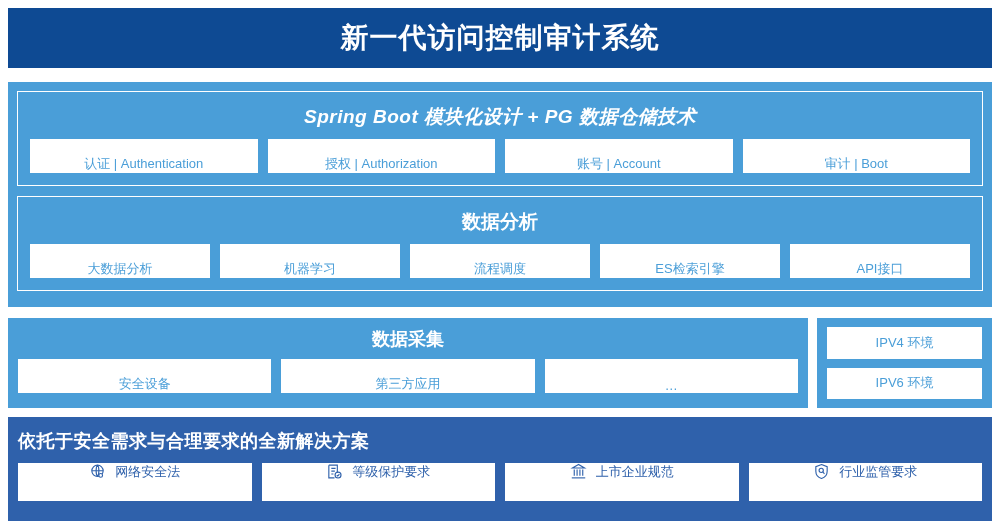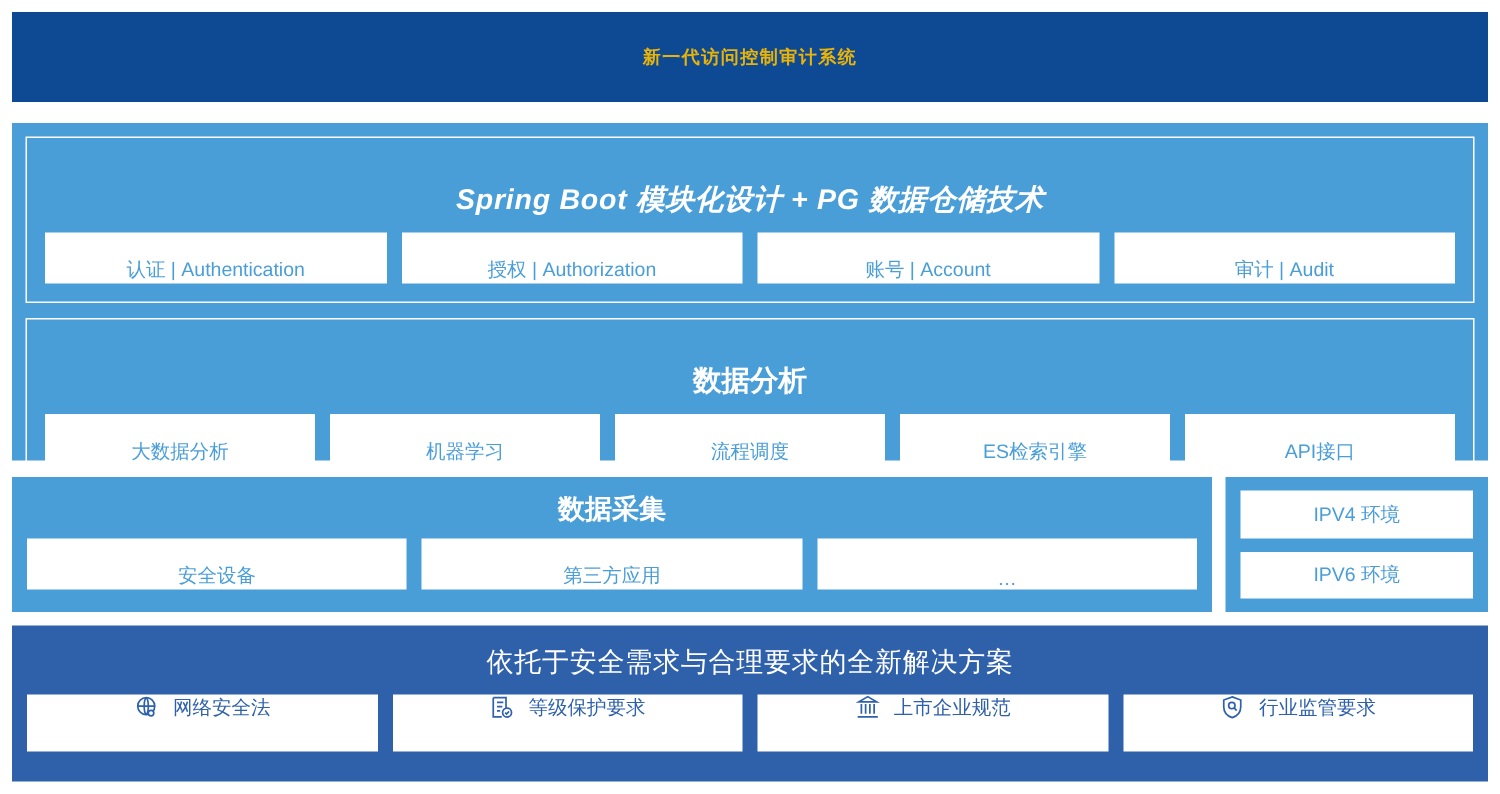--- a/index.html
+++ b/index.html
@@ -12,33 +12,33 @@
   .page { width: 1000px; height: 529px; position: relative; background:#fff; }
 
   
   .titlebar {
     position: absolute; left: 8px; top: 8px;
     width: 984px; height: 60px;
     background: #0e4a93;
     display: flex; align-items: center; justify-content: center;
   }
   .titlebar .title {
-    color: #eab308; font-size: 12px; font-weight: bold; letter-spacing: 1px;
+    color: #ffffff; font-size: 28px; font-weight: bold; letter-spacing: 1px;
   }
 
   
   .panel-app {
     position: absolute; left: 8px; top: 82px;
     width: 984px; height: 225px;
     background: #4a9ed8;
     padding: 9px;
   }
   .inner-box {
     border: 1px solid #ffffff;
-    padding: 24px 12px 12px 12px;
+    padding: 8px 12px 12px 12px;
   }
   .inner-title {
     text-align: center; color: #ffffff; font-size: 19px; font-weight: bold;
     padding: 4px 0 9px 0;
   }
   .inner-title.italic { font-style: italic; letter-spacing: .5px; }
   .chip-row { display: flex; gap: 10px; }
   .chip {
     flex: 1 1 0; background: #ffffff; height: 34px;
     display: flex; align-items: flex-end; justify-content: center;
@@ -71,21 +71,21 @@
   }
 
   
   .panel-solution {
     position: absolute; left: 8px; top: 417px;
     width: 984px; height: 104px;
     background: #2f61ab;
     padding: 8px 10px 12px 10px;
   }
   .solution-title {
-    text-align: center; color: #ffffff; font-size: 18px; font-weight: normal;
+    text-align: left; color: #ffffff; font-size: 18px; font-weight: bold;
     padding: 4px 0 10px 0; letter-spacing: .5px;
   }
   .sol-chip {
     flex: 1 1 0; background: #ffffff; height: 38px;
     display: flex; align-items: flex-start; justify-content: center; gap: 9px;
     color: #2f61ab; font-size: 13px; white-space: nowrap;
   }
   .sol-chip svg { display:block; }
 </style>
 </head>
@@ -105,21 +105,21 @@
         <div class="chip">
             <span>认证 | Authentication</span>
           </div>
         <div class="chip">
             <span>授权 | Authorization</span>
           </div>
         <div class="chip">
             <span>账号 | Account</span>
           </div>
         <div class="chip">
-            <span>审计 | Audit</span>
+            <span>审计 | Boot</span>
           </div>
       </div>
     </div>
 
     <div class="spacer-10"></div>
 
     <div class="inner-box">
       <div class="inner-title">数据分析</div>
       <div class="chip-row">
         <div class="chip">

